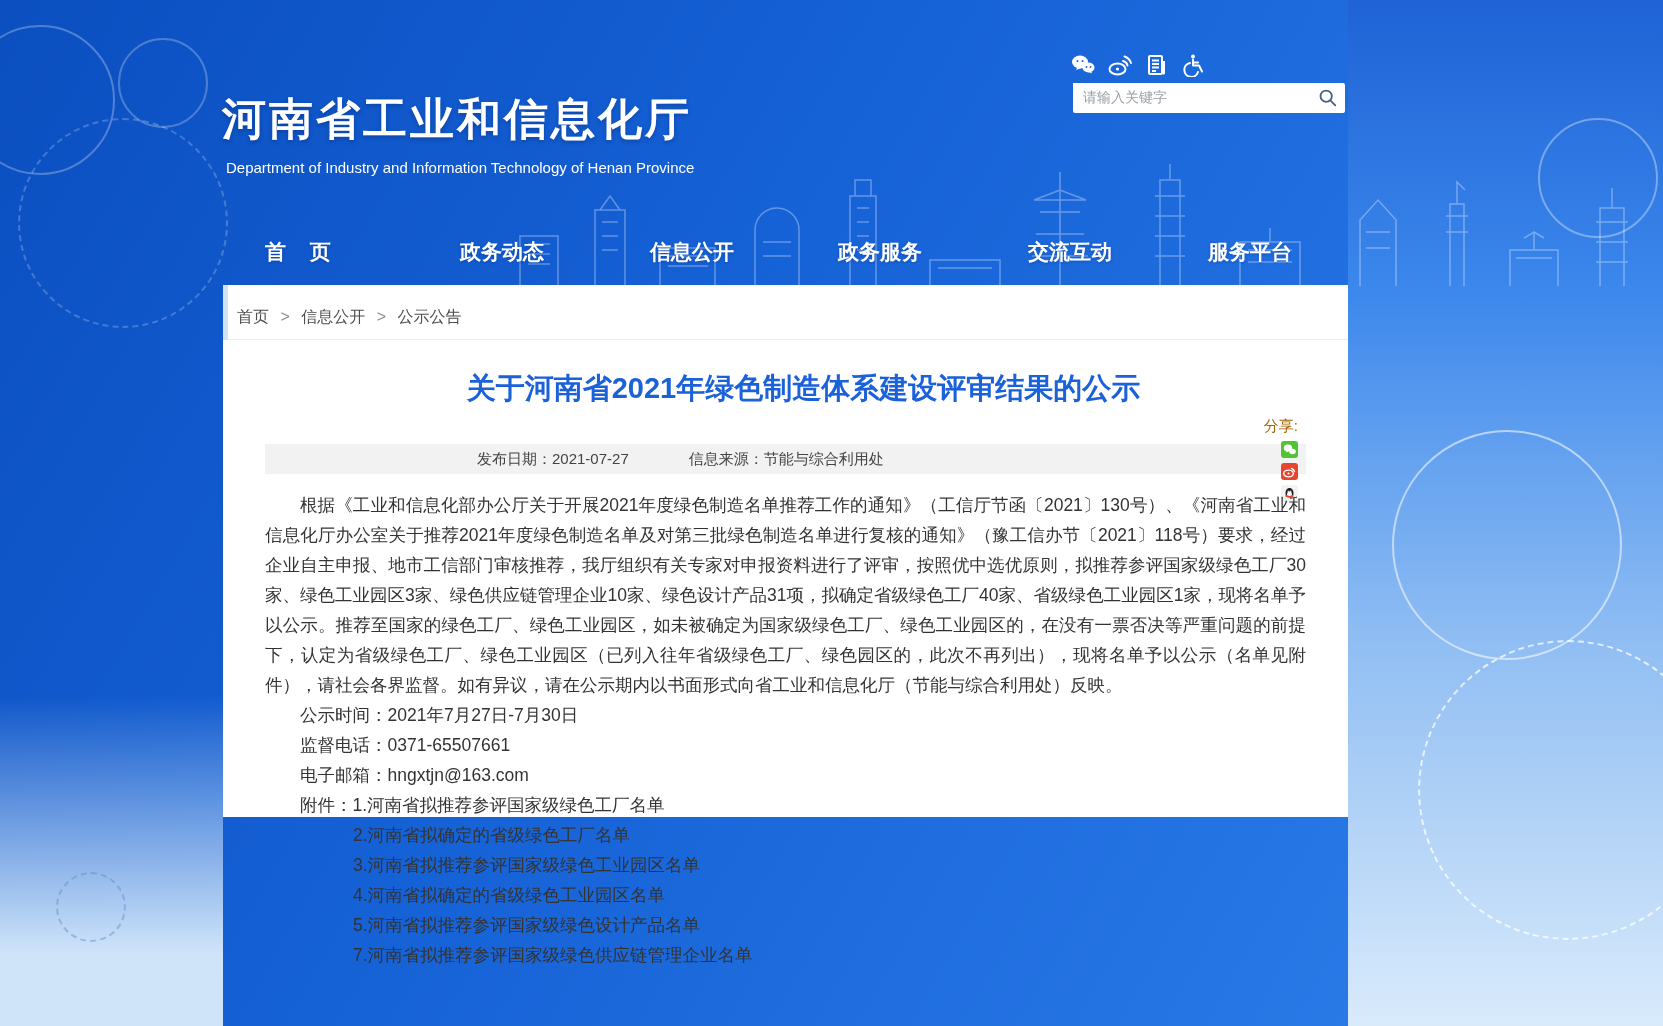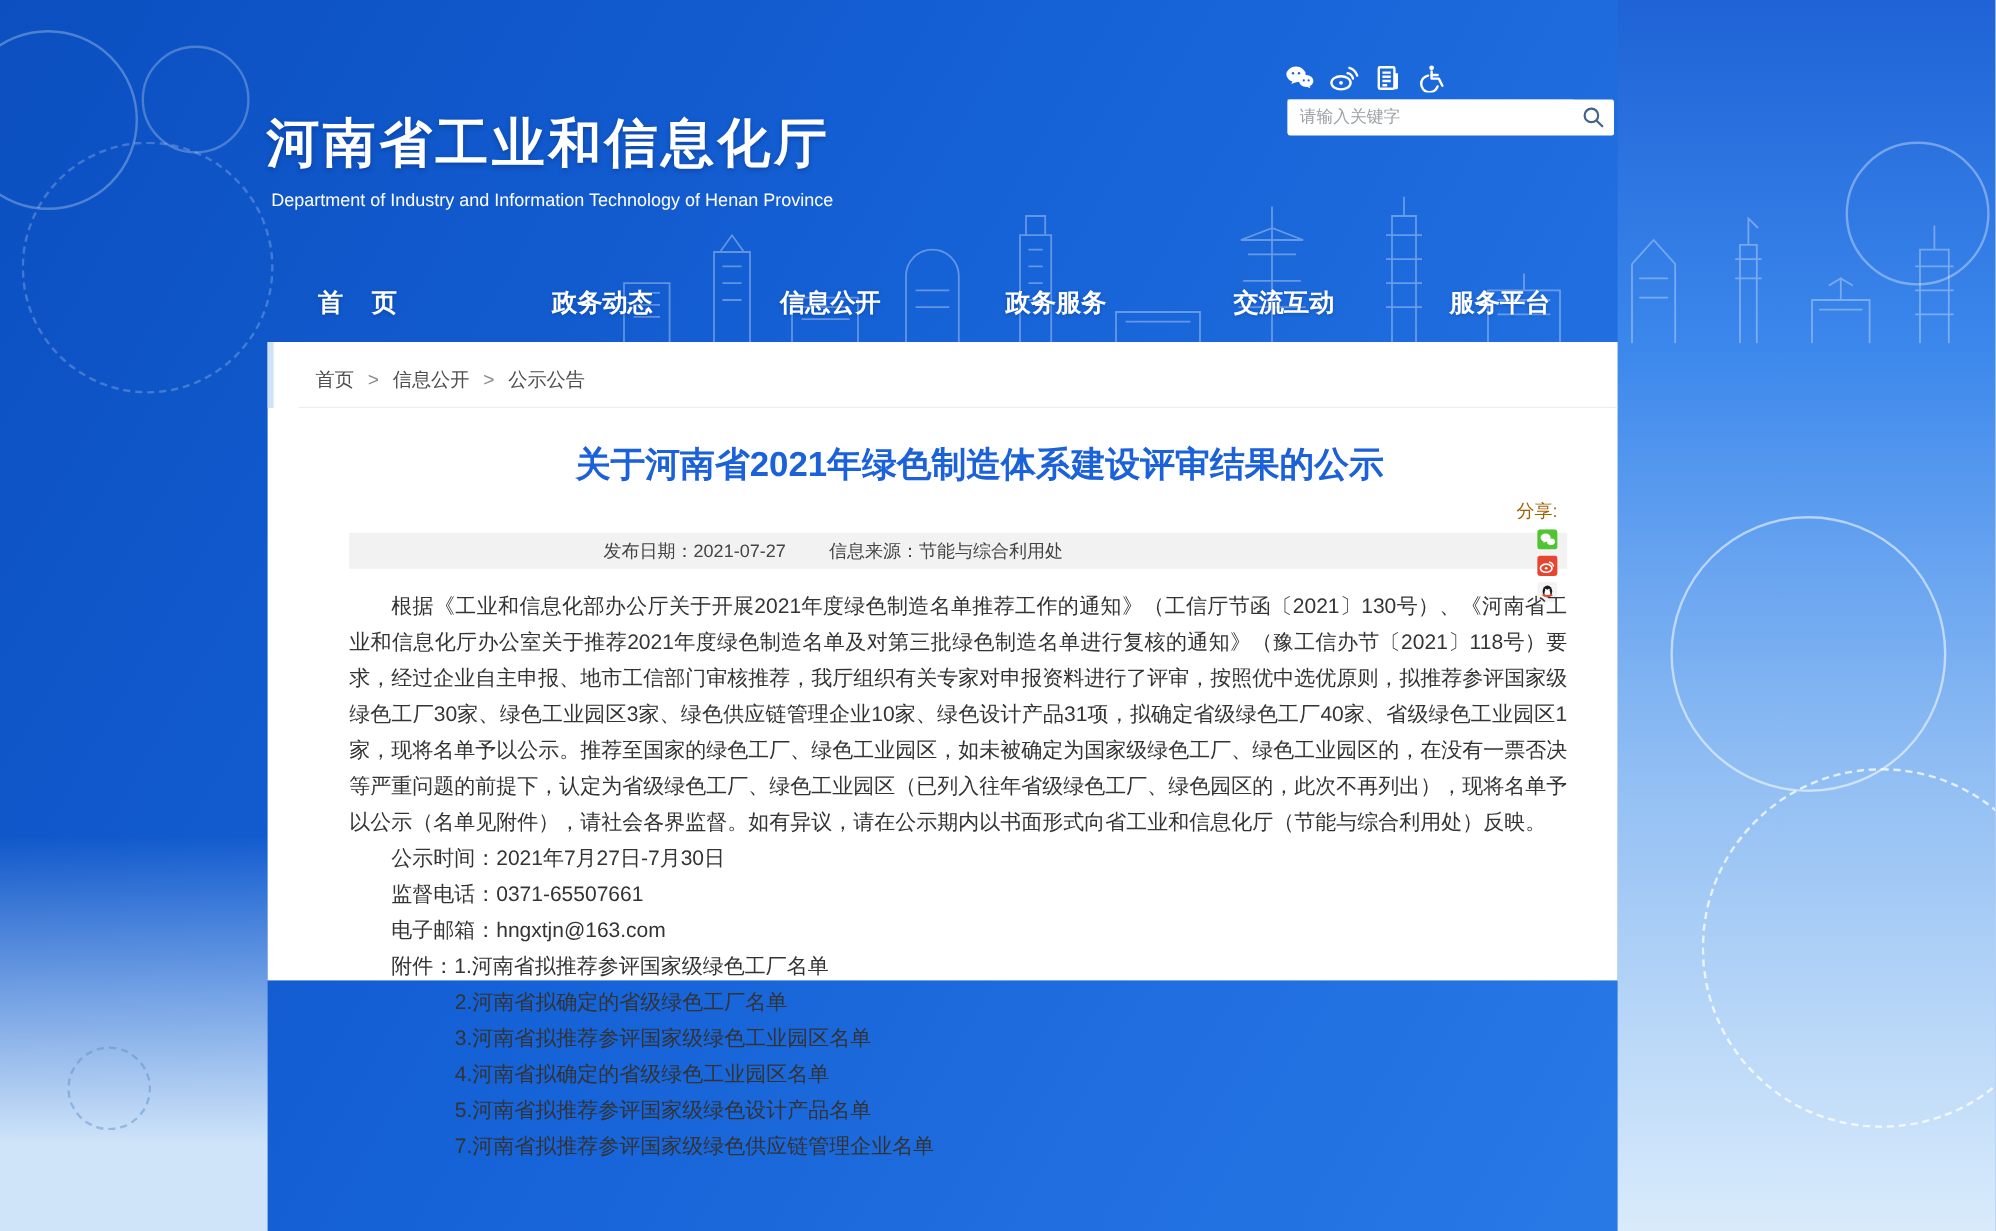--- a/index.html
+++ b/index.html
@@ -35,32 +35,32 @@
                       font-size:14px; color:#333; font-family:inherit; }
   .search-box input::placeholder { color:#9aa0a6; }
   .search-btn { width:34px; height:30px; display:flex; align-items:center; justify-content:center;
                 cursor:pointer; background:transparent; border:none; }
   .nav { position:absolute; left:0; top:238px; width:1663px; height:40px; }
   .nav-item { position:absolute; color:#fff; font-size:21px; font-weight:700; cursor:pointer;
               white-space:pre; word-spacing:18px; text-shadow:0 1px 3px rgba(0,30,90,.3); }
   .n0{left:265px;} .n1{left:460px;} .n2{left:650px;} .n3{left:838px;} .n4{left:1028px;} .n5{left:1208px;font-family:Liberation Mono, monospace;}
 
   
-  .card { position:absolute; left:223px; top:285px; width:1125px; height:532px; background:#fff;padding-left:26px; }
+  .card { position:absolute; left:223px; top:285px; width:1125px; height:532px; background:#fff; }
   .crumb-accent { position:absolute; left:0; top:0; width:5px; height:55px; background:#cfe2f6; }
   .breadcrumb { height:55px; padding:22px 0 0 14px; font-size:16px; color:#4d4d4d;
                 border-bottom:1px solid #ededed; }
   .breadcrumb .sep { color:#8a8a8a; margin:0 7px; }
   .crumb-link { cursor:pointer; }
   .article-title { margin-top:28px; text-align:center; color:#1b61d9; font-size:29px;
                    font-weight:600; line-height:40px;margin-left:36px; }
   .meta-bar { height:30px; margin:36px 42px 0 42px; background:#f2f2f2; display:flex;
               align-items:center; font-size:15px; color:#444; }
   .meta-date { margin-left:212px; }
-  .meta-src { margin-left:36px; }
+  .meta-src { margin-left:60px; }
   .meta-share { margin-left:auto; margin-right:8px; display:flex; align-items:flex-end; gap:5px; color:#a16207;flex-direction:column; }
   .share-ic { width:17px; height:17px; cursor:pointer; display:inline-block; }
   .body-text { padding:16px 42px 0 42px; font-size:17.5px; color:#333; line-height:30px;
                text-align:justify; }
   .para { text-indent:2em; }
   .info-line { text-indent:2em; }
   .attach-first { text-indent:2em; }
   .attach-line { padding-left:88px; }
 </style>
 </head>

